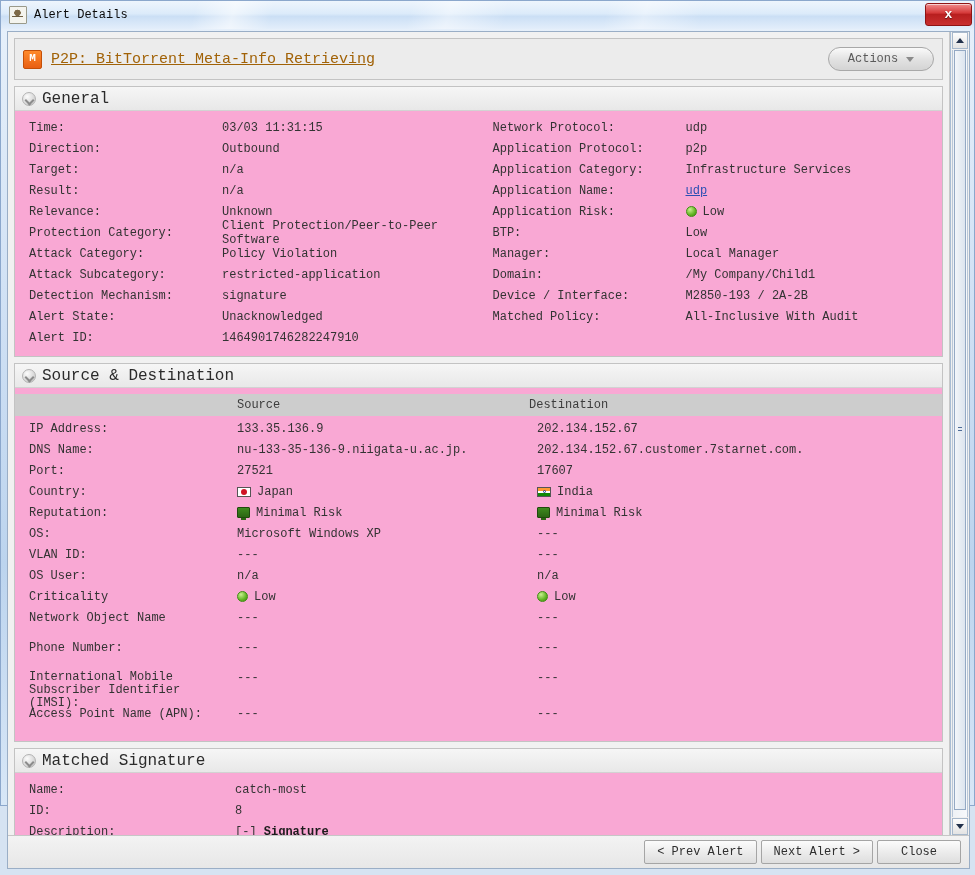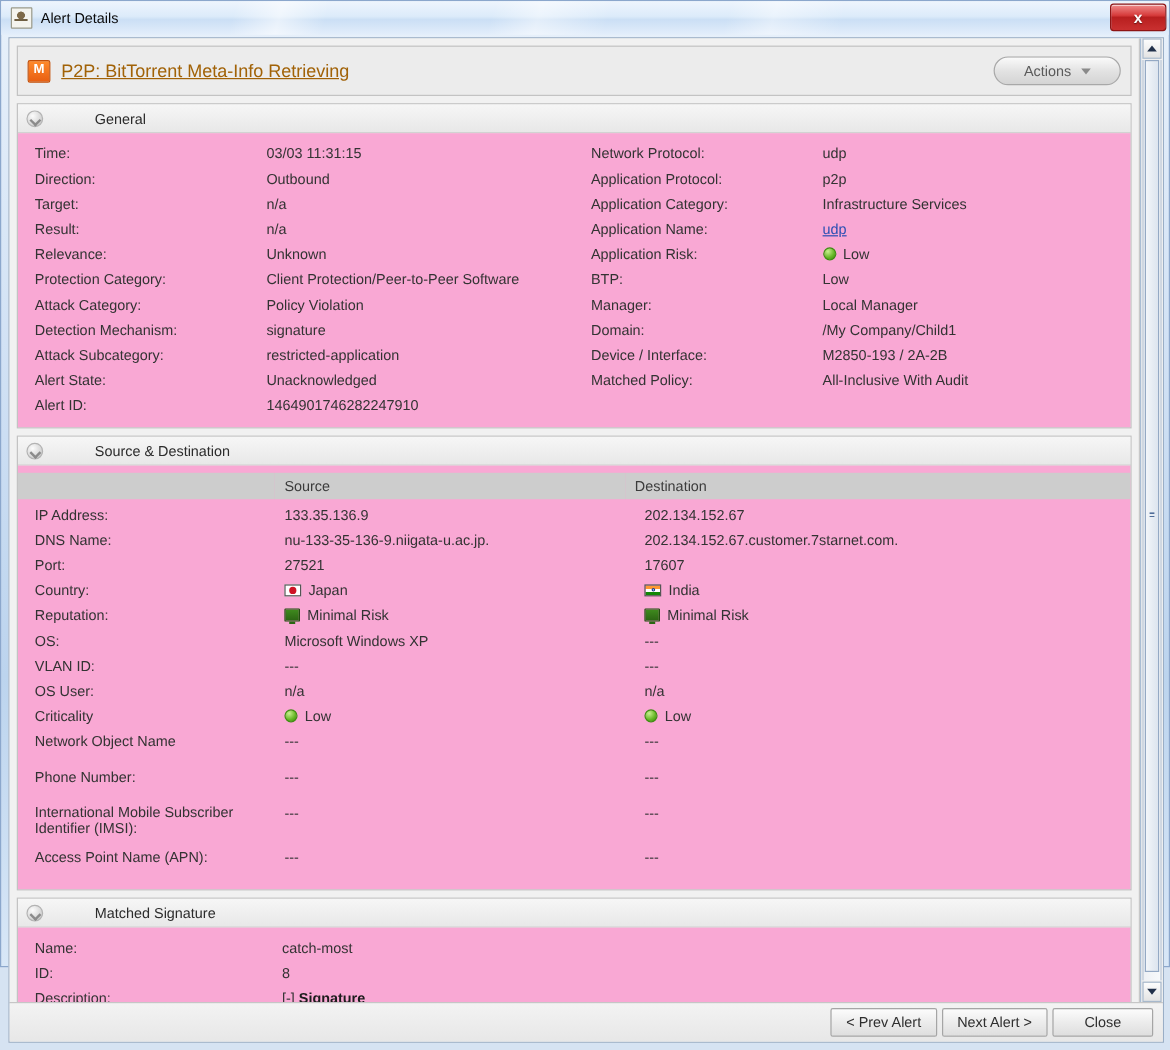--- a/index.html
+++ b/index.html
@@ -7,20 +7,21 @@
     width:975px;height:875px;overflow:hidden;
     font-family:"Liberation Sans","DejaVu Sans",sans-serif;
     font-size:12px;color:#1a1a1a;
     background:#d6e3f2;
   }
   
   #window{
     position:relative;width:975px;height:806px;box-sizing:border-box;
     background:linear-gradient(180deg,#e8f1fb 0%,#cfe0f4 40%,#bcd4ee 70%,#d8e7f7 100%);
     border:1px solid #8ba7cc;
+    font-family:Liberation Mono, monospace;
   }
   #titlebar{
     position:relative;height:28px;
     background:linear-gradient(180deg,#eef5fd 0%,#dcebfa 45%,#cbdff5 55%,#e3eefb 100%);
     display:flex;align-items:center;
   }
   #titlebar:before{
     content:"";position:absolute;left:0;top:0;right:0;height:28px;
     background:
       linear-gradient(105deg,rgba(255,255,255,0) 20%,rgba(255,255,255,.55) 24%,rgba(255,255,255,0) 28%),
@@ -103,21 +104,21 @@
   .disc{
     width:14px;height:14px;border-radius:50%;flex:none;position:relative;
     background:radial-gradient(circle at 35% 30%,#fcfcfc,#d2d2d2 70%,#b6b6b6);
     border:1px solid #b3b3b3;box-sizing:border-box;margin-right:6px;
   }
   .disc:after{
     content:"";position:absolute;left:3px;top:4px;
     width:5px;height:5px;border-right:2px solid #8b8b8b;border-bottom:2px solid #8b8b8b;
     transform:rotate(45deg);
   }
-  .panel-title{font-size:12px;color:#2b2b2b;margin-left:37px;}
+  .panel-title{font-size:16px;color:#2b2b2b;}
   .panel-body{padding:6px 0 8px 0;background:#f9a8d4;}
   
   #alert-bar{
     margin:6px 6px 0 6px;height:40px;background:#ececec;
     border:1px solid #c3c3c3;display:flex;align-items:center;padding:0 8px;
   }
   #sev-badge{
     width:17px;height:17px;flex:none;margin-right:9px;
     background:linear-gradient(180deg,#ff8a2b,#e85f12);
     border:1px solid #c44f07;border-radius:2px;
@@ -259,26 +260,26 @@
                   </div>
                 <div class="row">
                     <span class="lbl">Protection Category:</span>
                     <span class="val">Client Protection/Peer-to-Peer Software</span>
                   </div>
                 <div class="row">
                     <span class="lbl">Attack Category:</span>
                     <span class="val">Policy Violation</span>
                   </div>
                 <div class="row">
+                    <span class="lbl">Attack Subcategory:</span>
+                    <span class="val">restricted-application</span>
+                  </div>
+                <div class="row">
                     <span class="lbl">Detection Mechanism:</span>
                     <span class="val">signature</span>
-                  </div>
-                <div class="row">
-                    <span class="lbl">Attack Subcategory:</span>
-                    <span class="val">restricted-application</span>
                   </div>
                 <div class="row">
                     <span class="lbl">Alert State:</span>
                     <span class="val">Unacknowledged</span>
                   </div>
                 <div class="row">
                     <span class="lbl">Alert ID:</span>
                     <span class="val">1464901746282247910</span>
                   </div>
               </div>

